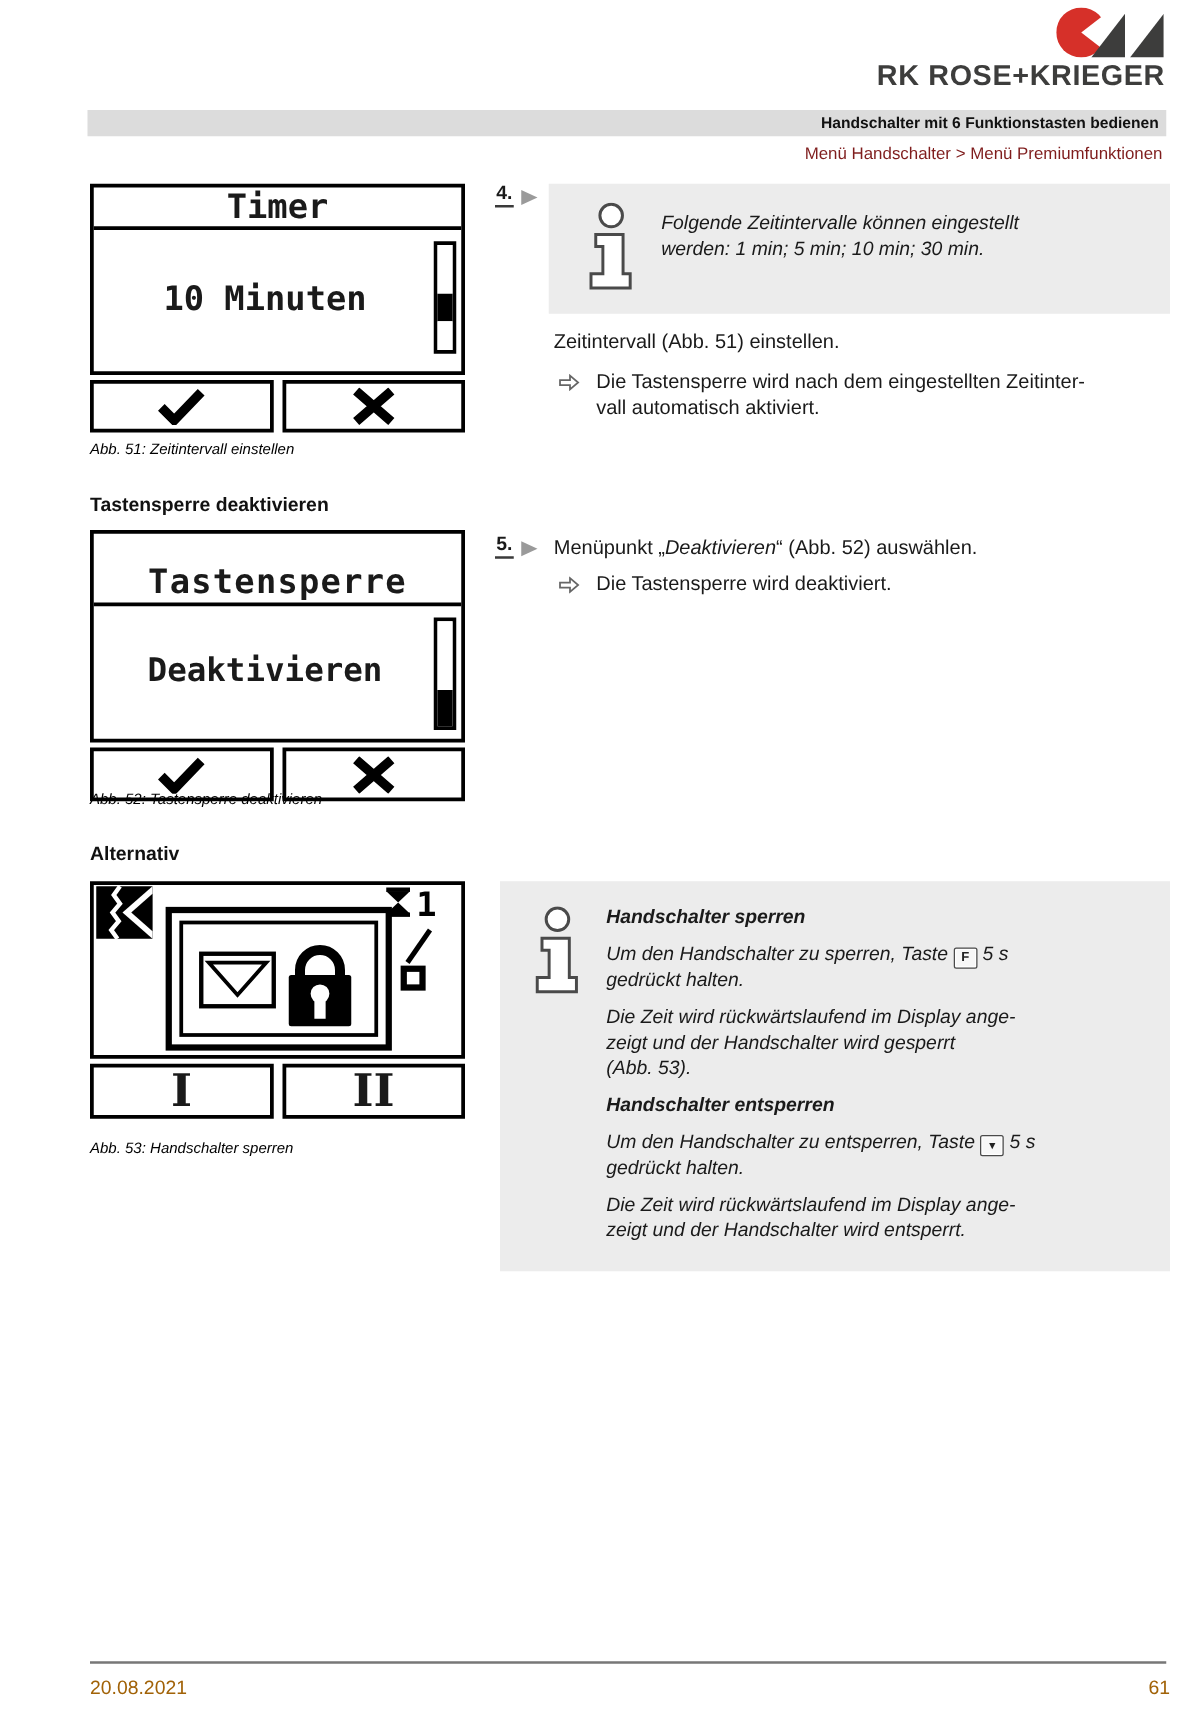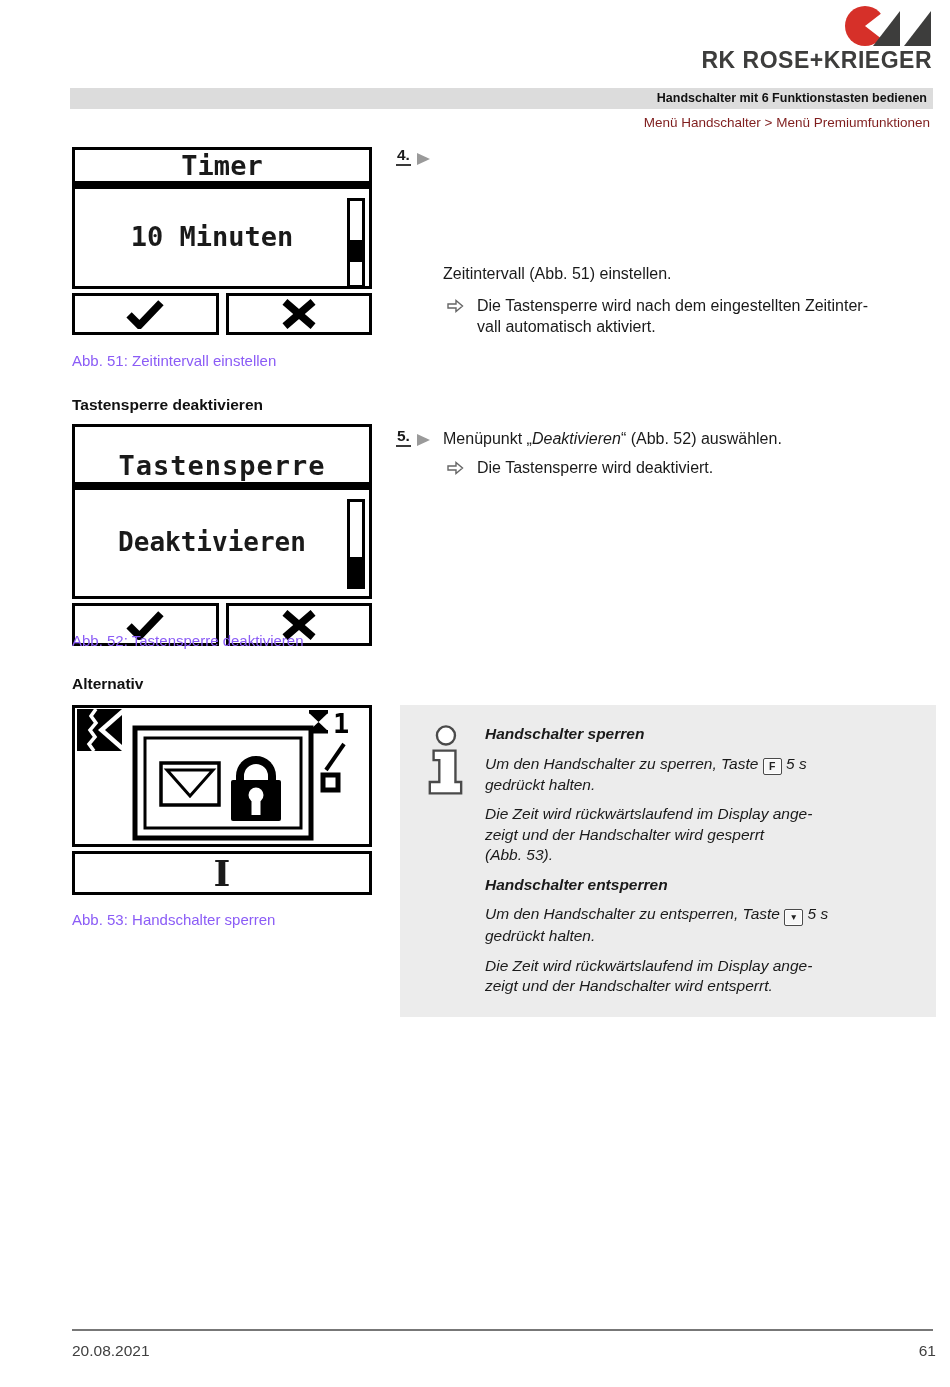--- a/index.html
+++ b/index.html
@@ -10,32 +10,32 @@
   
   #brand-text{top:47px;right:18px;font-size:23px;font-weight:bold;letter-spacing:.5px;color:#3d3d3c;}
   #section-bar{left:70px;top:88px;width:863px;height:21px;background:#dcdcdc;
                font-size:12.5px;font-weight:bold;line-height:21px;text-align:right;padding-right:6px;
                box-sizing:border-box;color:#111;}
   #breadcrumb{top:115px;right:20px;font-size:13.5px;color:#7f1d1d;}
 
   
   .lcd{width:300px;}
   .lcd-main{border:3px solid #000;background:#fff;}
-  .lcd-title{border-bottom:8px solid #000000;text-align:center;
+  .lcd-title{border-bottom:3px solid #000000;text-align:center;
              font-family:"DejaVu Sans Mono",monospace;font-weight:bold;}
   .lcd-body{position:relative;}
   .lcd-value{position:absolute;left:0;right:20px;top:50%;transform:translateY(-54%);
              text-align:center;font-family:"DejaVu Sans Mono",monospace;font-weight:bold;font-size:27px;}
   .lcd-scroll{position:absolute;right:4px;width:12px;border:3px solid #000;display:flex;flex-direction:column;}
   .seg-w{background:#fff;} .seg-b{background:#000;}
   .lcd-btns{display:flex;gap:7px;margin-top:4px;}
   .lcd-btn{flex:1;border:3px solid #000;background:#fff;display:flex;align-items:center;justify-content:center;}
   .roman{font-family:"DejaVu Serif",serif;font-weight:bold;font-size:36px;line-height:36px;}
 
-  .caption{font-size:15px;color:#8b5cf6;}
+  .caption{font-style:italic;font-size:12px;color:#000000;}
   .h-bold{font-weight:bold;font-size:15.5px;color:#111;}
 
   
   .stepnum{font-weight:bold;font-size:15.5px;border-bottom:2px solid #3a3a3a;padding:0 1px 1px 1px;}
   .steparrow{display:inline-block;width:0;height:0;border-left:13px solid #9a9a9a;
              border-top:6px solid transparent;border-bottom:6px solid transparent;
              margin-left:6px;position:relative;top:5px;}
   .bodytext{font-size:16px;line-height:21px;}
   .multiline{white-space:pre-line;}
   .resultrow .bodytext{display:inline-block;}
@@ -46,21 +46,21 @@
   .ib-para{font-style:italic;font-size:15.5px;line-height:20.5px;margin:0 0 9px 0;}
   .ib-head{font-weight:bold;}
   .key{display:inline-block;min-width:13px;height:15px;line-height:14px;padding:0 2px;
        border:1.5px solid #4a4a4a;border-radius:2px;background:#f7f7f7;
        font-style:normal;font-weight:bold;font-size:10.5px;text-align:center;
        vertical-align:-1px;box-shadow:inset 0 0 0 1px #fff;color:#222;}
   .key-tri{font-size:8.5px;line-height:14px;}
 
   
   #footer-rule{left:72px;top:1329px;width:861px;height:2px;background:#777;}
-  .footer-text{top:1342px;font-size:15.5px;color:#404040;}
+  .footer-text{top:1342px;font-size:15.5px;color:#a16207;}
   #footer-center{left:70px;right:17px;text-align:center;}
 </style>
 </head>
 <body>
 
 <div id="page">
 
   <svg class="abs" style="left:845px;top:6px;" width="86" height="40" viewBox="0 0 86 40">
     <circle cx="20" cy="20" r="20" fill="#d63029"></circle>
     <polygon points="20,20 42,3 42,37" fill="#ffffff"></polygon>
@@ -68,21 +68,21 @@
     <polygon points="59,40 86,5 86,40" fill="#3d3d3c"></polygon>
   </svg>
   <div class="abs" id="brand-text">RK ROSE+KRIEGER</div>
 
   <div class="abs" id="section-bar">Handschalter mit 6 Funktionstasten bedienen</div>
   <div class="abs" id="breadcrumb">Menü Handschalter &gt; Menü Premiumfunktionen</div>
 
   <div class="abs lcd" style="left:72px;top:147px;">
     <div class="lcd-main">
       <div class="lcd-title" style="height:31px;line-height:31px;font-size:27px;">Timer</div>
-      <div class="lcd-body" style="height:97px;">
+      <div class="lcd-body" style="height:113px;">
         <div class="lcd-value">10 Minuten</div>
         <div class="lcd-scroll" style="top:9px;height:84px;">
           <div class="seg-w" style="height:46%;"></div>
           <div class="seg-b" style="height:27%;"></div>
           <div class="seg-w" style="height:27%;"></div>
         </div>
       </div>
     </div>
     <div class="lcd-btns">
       <div class="lcd-btn" style="height:36px;">
@@ -96,20 +96,28 @@
         </svg>
       </div>
     </div>
   </div>
   <div class="abs caption" style="left:72px;top:352px;">Abb. 51: Zeitintervall einstellen</div>
 
   <div class="abs" style="left:396px;top:146px;">
     <span class="stepnum">4.</span><span class="steparrow"></span>
   </div>
 
+  <div class="abs infobox" style="left:439px;top:147px;width:497px;height:104px;">
+    <svg class="abs" style="left:30px;top:15px;" width="38" height="76" viewBox="0 0 40 80">
+      <circle cx="21" cy="11" r="9.5" fill="#fff" stroke="#4a4a4a" stroke-width="2.5"></circle>
+      <path d="M8,27 H31 V60 H37 V72 H4 V60 H14 V37 H8 Z" fill="#fff" stroke="#4a4a4a" stroke-width="2.5"></path>
+    </svg>
+    <div class="abs note-text multiline" style="left:90px;top:21px;width:390px;">Folgende Zeitintervalle können eingestellt
+werden: 1 min; 5 min; 10 min; 30 min.</div>
+  </div>
 
   <div class="abs bodytext" style="left:443px;top:263px;">Zeitintervall (Abb. 51) einstellen.</div>
 
   <div class="abs resultrow" style="left:446px;top:295px;">
     <svg class="abs" style="left:0;top:4px;" width="18" height="14" viewBox="0 0 18 14">
       <path d="M2,5 H10 V1.5 L16.5,7 10,12.5 V9 H2 Z" fill="#fff" stroke="#666" stroke-width="1.4"></path>
     </svg>
     <div class="abs bodytext multiline" style="left:31px;top:0;width:470px;">Die Tastensperre wird nach dem eingestellten Zeitinter-
 vall automatisch aktiviert.</div>
   </div>
@@ -195,20 +203,23 @@
           <g>
             <line x1="251" y1="62" x2="269" y2="36" stroke="#000" stroke-width="4"></line>
             <rect x="248" y="67" width="15" height="15" fill="#fff" stroke="#000" stroke-width="5"></rect>
           </g>
         </svg>
       </div>
     </div>
     <div class="lcd-btns">
       <div class="lcd-btn" style="height:38px;">
         <span class="roman">I</span>
+      </div>
+      <div class="lcd-btn" style="height:38px;">
+        <span class="roman">II</span>
       </div>
     </div>
   </div>
   <div class="abs caption" style="left:72px;top:911px;">Abb. 53: Handschalter sperren</div>
 
   <div class="abs infobox" style="left:400px;top:705px;width:536px;height:312px;">
     <svg class="abs" style="left:26px;top:20px;" width="38" height="76" viewBox="0 0 40 80">
       <circle cx="21" cy="11" r="9.5" fill="#fff" stroke="#4a4a4a" stroke-width="2.5"></circle>
       <path d="M8,27 H31 V60 H37 V72 H4 V60 H14 V37 H8 Z" fill="#fff" stroke="#4a4a4a" stroke-width="2.5"></path>
     </svg>

